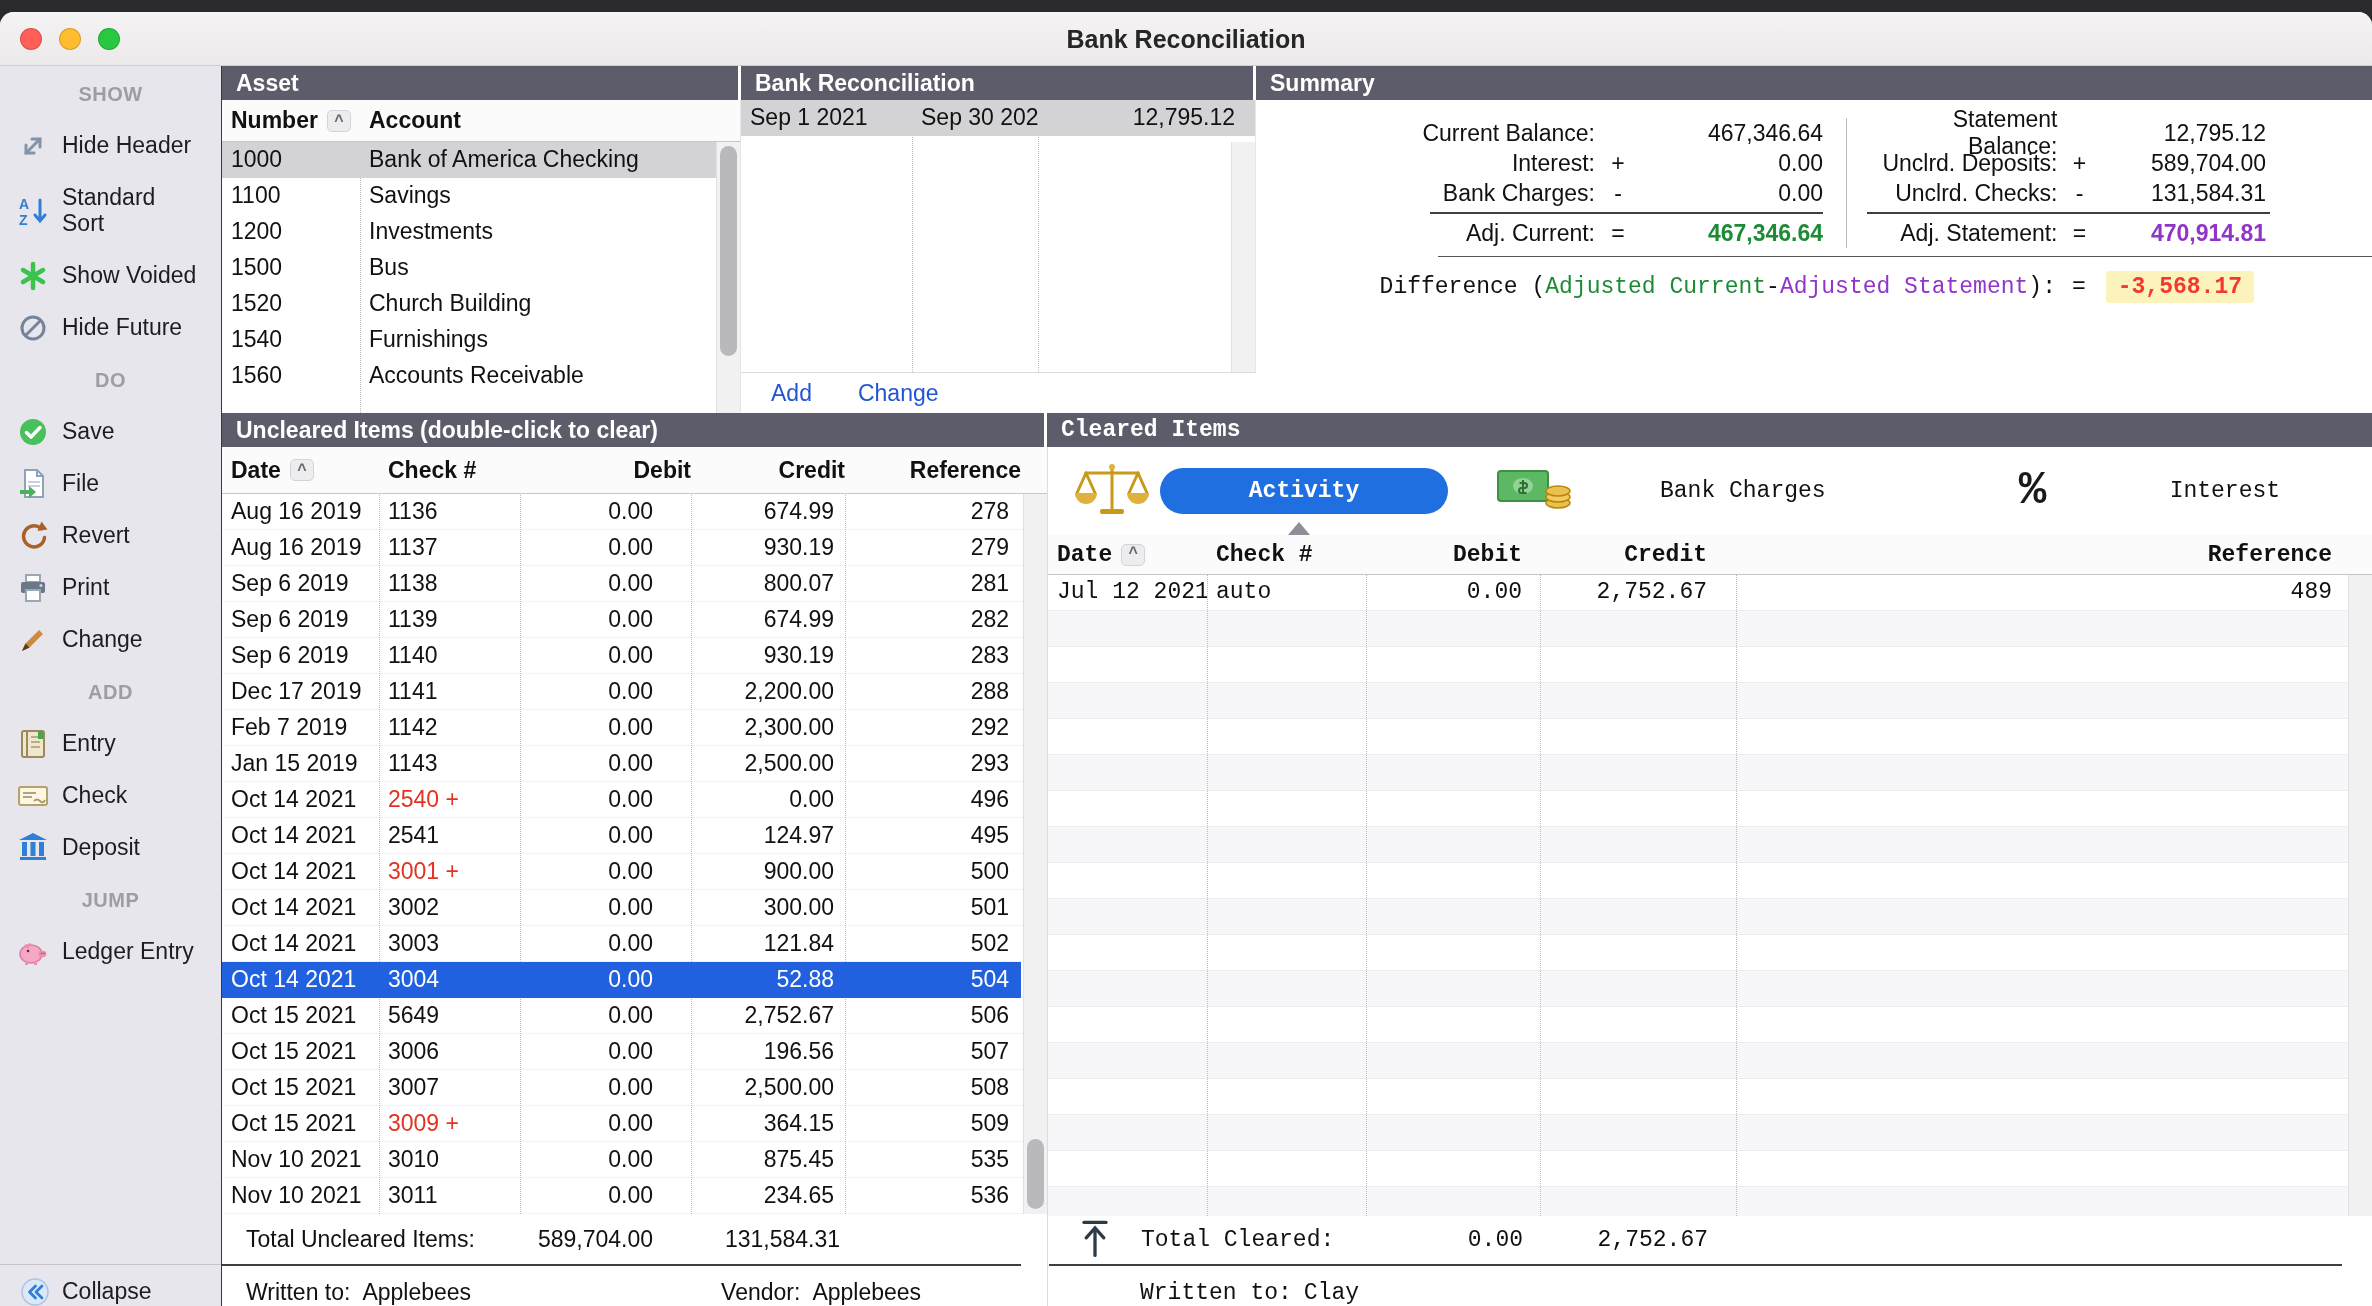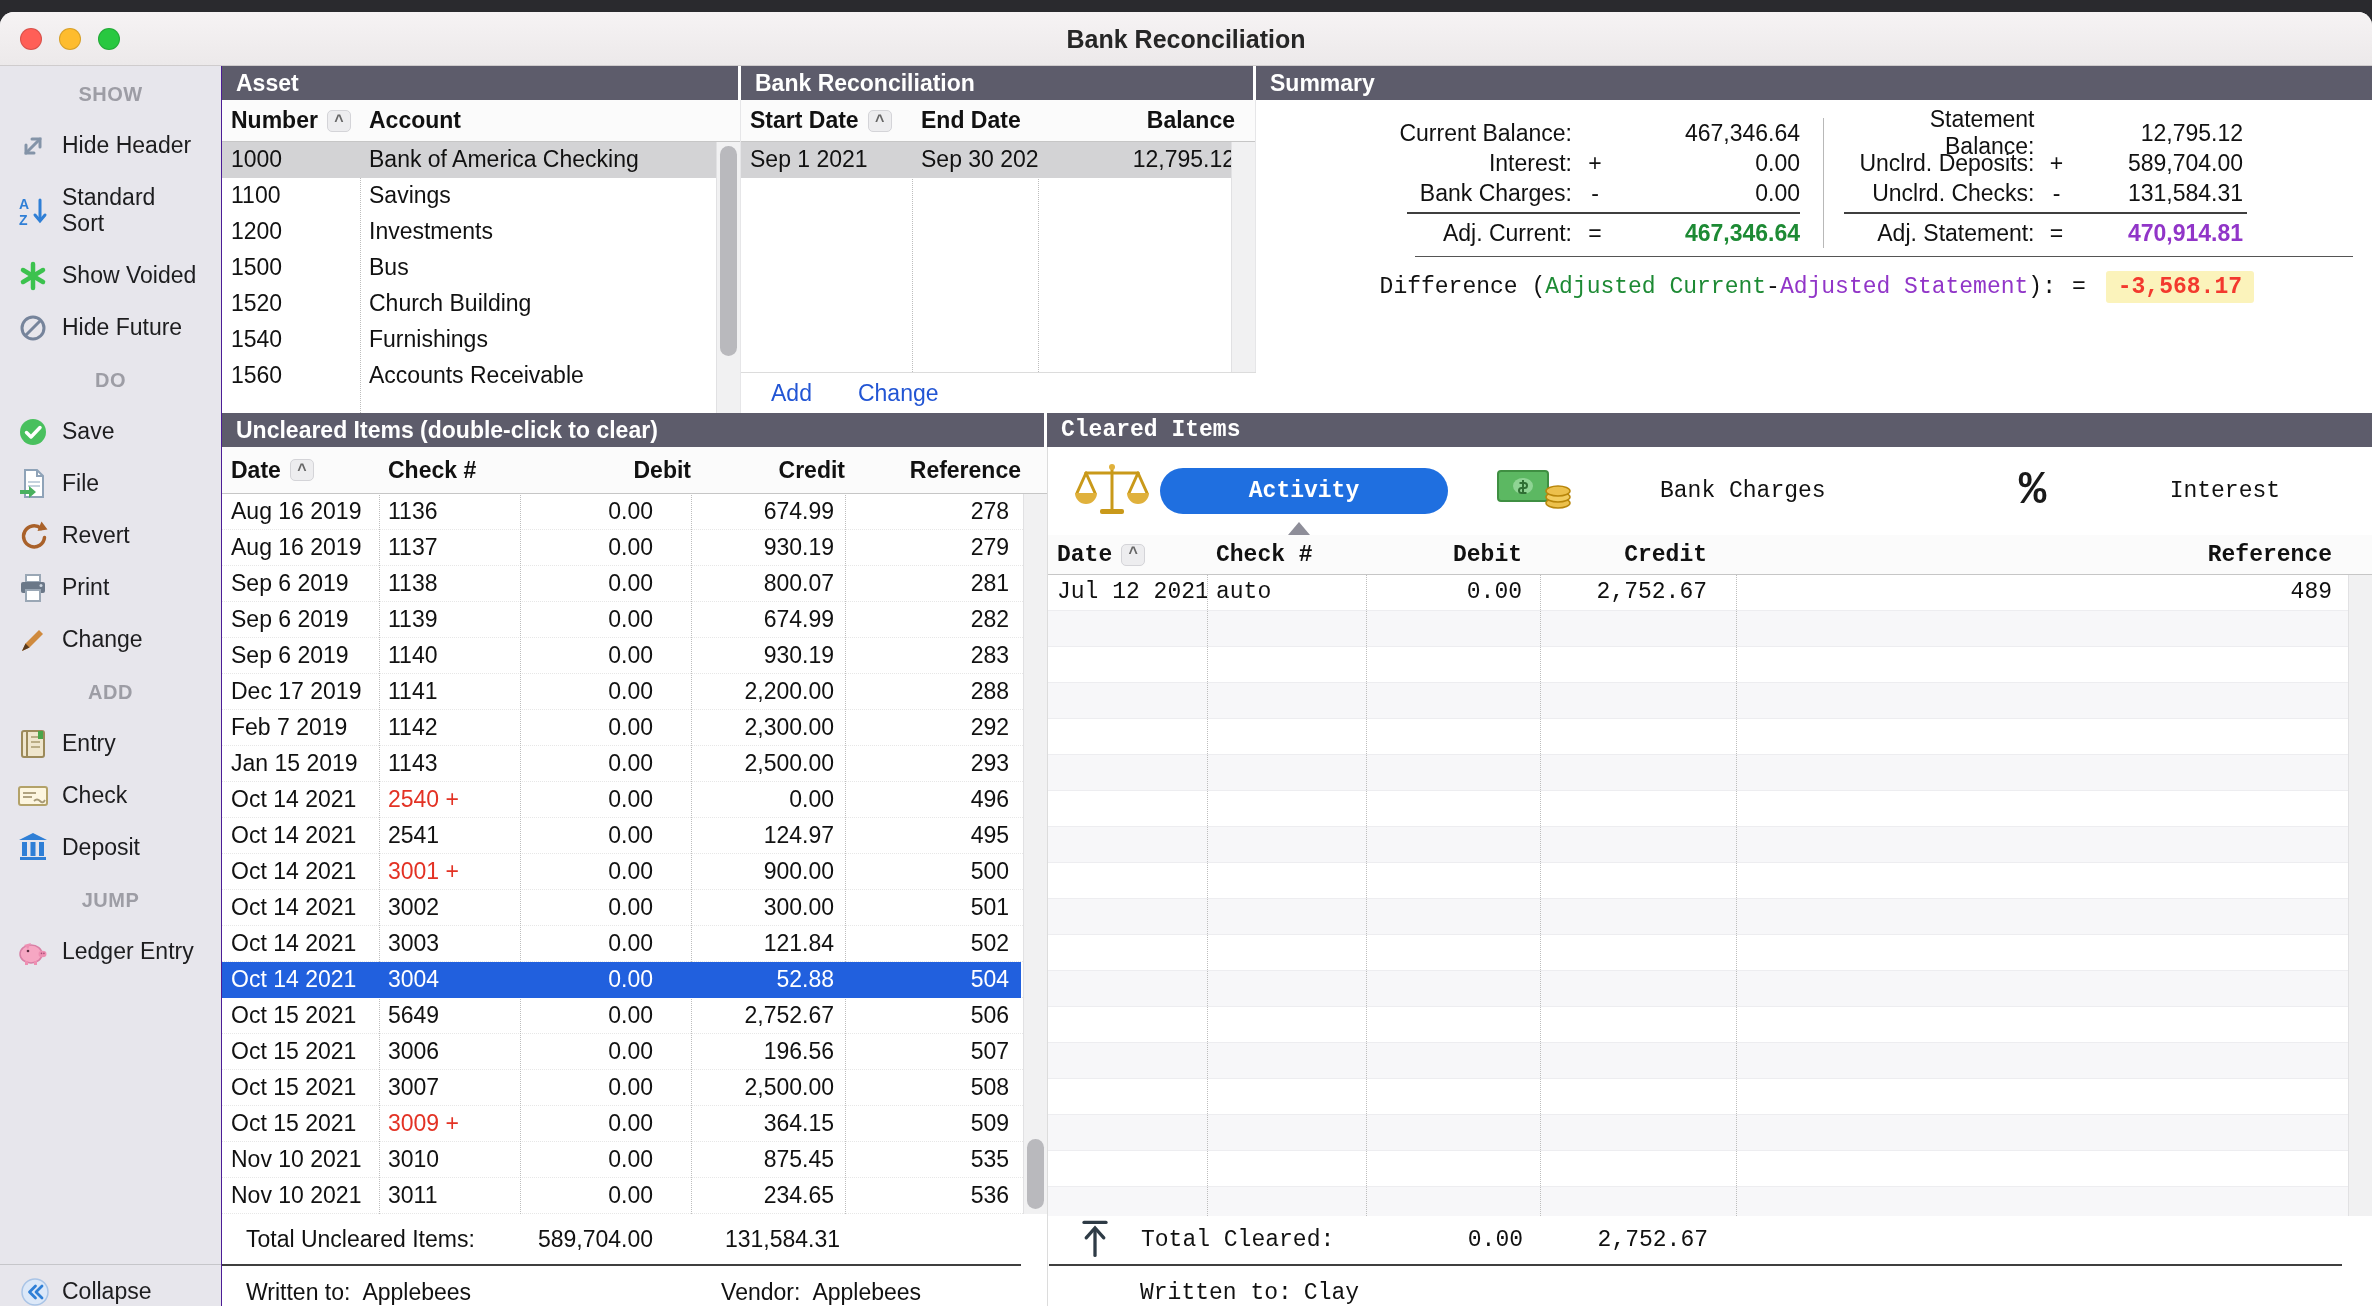--- a/index.html
+++ b/index.html
@@ -75,21 +75,21 @@
   .t-recon .c-balance { flex:1; text-align:right; padding-right:20px; }
   .t-recon .hcell.c-balance { justify-content:flex-end; }
   .t-recon .trow.selected .cell { background:#d3d3d5; }
   .t-recon .vsep.s1 { left:171px; } .t-recon .vsep.s2 { left:297px; }
   .t-recon .vtrack { right:0; top:42px; bottom:0; }
   .recon-actions { height:41px; border-top:1px solid #dcdcdc; display:flex; align-items:center; }
   .linklike { color:#2255d4; font-size:23px; cursor:pointer; }
   .link-add { margin-left:30px; } .link-change { margin-left:46px; }
 
   
-  .summary-body { height:313px; background:#fff; padding-top:18px; font-size:23px; }
+  .summary-body { height:313px; background:#fff; padding-top:18px; font-size:23px;padding-left:23px; }
   .sum-cols { display:flex; }
   .sum-col.left { width:478px; margin-left:66px; }
   .sum-col.right { width:420px; margin-left:23px; border-left:1px solid #b8b8b8; padding-left:12px; }
   .sum-row { display:flex; height:30px; align-items:center; }
   .sum-label { text-align:right; }
   .left .sum-label { width:250px; } .left .sum-op { width:46px; text-align:center; } .left .sum-val { width:182px; text-align:right; }
   .right .sum-label { width:199px; } .right .sum-op { width:44px; text-align:center; } .right .sum-val { width:165px; text-align:right; }
   .rule { border-top:2px solid #3f3f3f; margin:4px 0; }
   .rule-left { margin-left:85px; width:393px; }
   .rule-right { margin-left:8px; width:403px; }
@@ -399,32 +399,20 @@
                 <div class="vthumb" style="top:4px;height:210px;"></div>
               </div>
           </div>
         </section>
 
         <section class="panel p-recon gapr">
           <div class="panel-header">
               <span>Bank Reconciliation</span>
             </div>
           <div class="t-recon">
-            <div class="thead">
-              <div class="hcell c-start">
-                  <span>Start Date</span>
-                  <span class="caret"></span>
-                </div>
-              <div class="hcell c-end">
-                  <span>End Date</span>
-                </div>
-              <div class="hcell c-balance">
-                  <span>Balance</span>
-                </div>
-            </div>
             <div class="tbody">
                 <div class="trow selected">
                   <div class="cell c-start">Sep 1 2021</div>
                   <div class="cell c-end">Sep 30 2021</div>
                   <div class="cell c-balance">12,795.12</div>
                 </div>
               </div>
             <div class="vsep s1"></div>
             <div class="vsep s2"></div>
             <div class="vtrack"></div>

